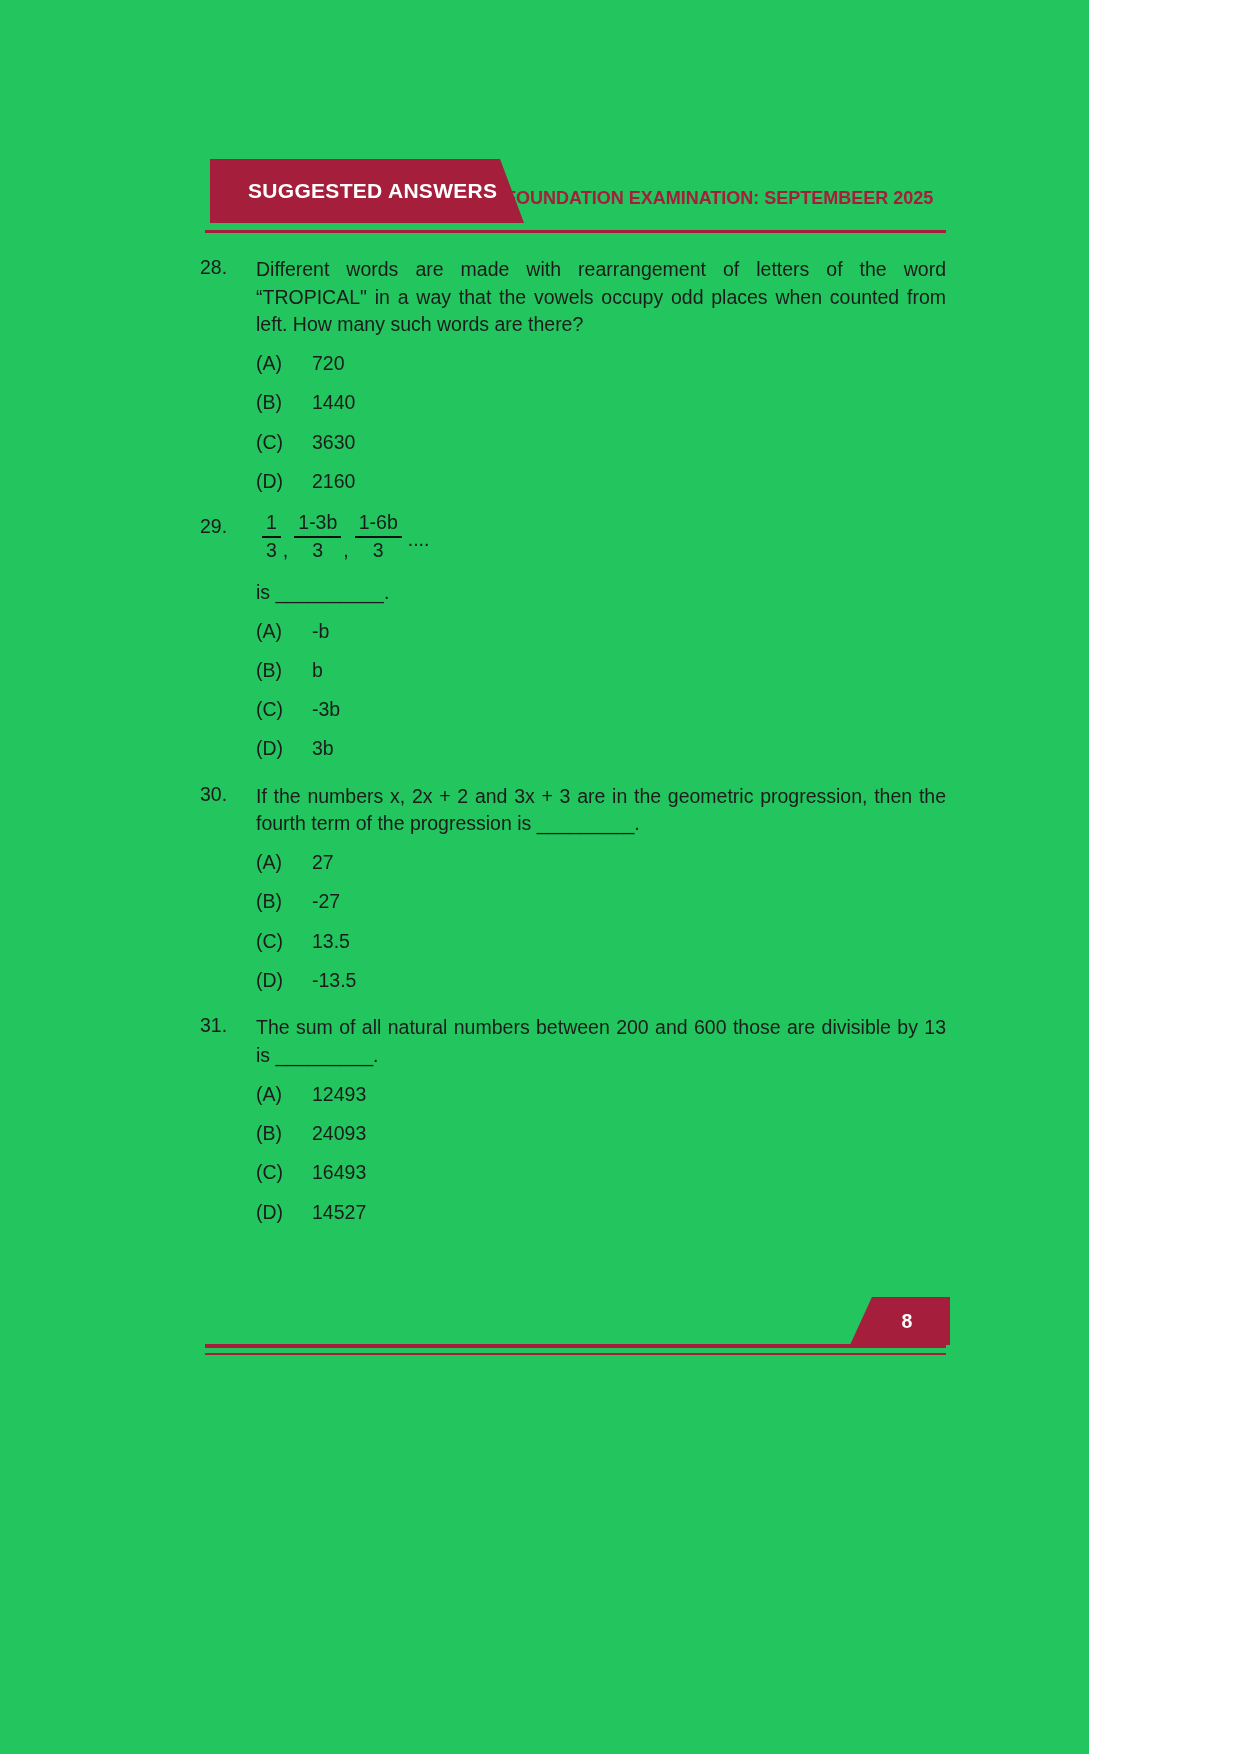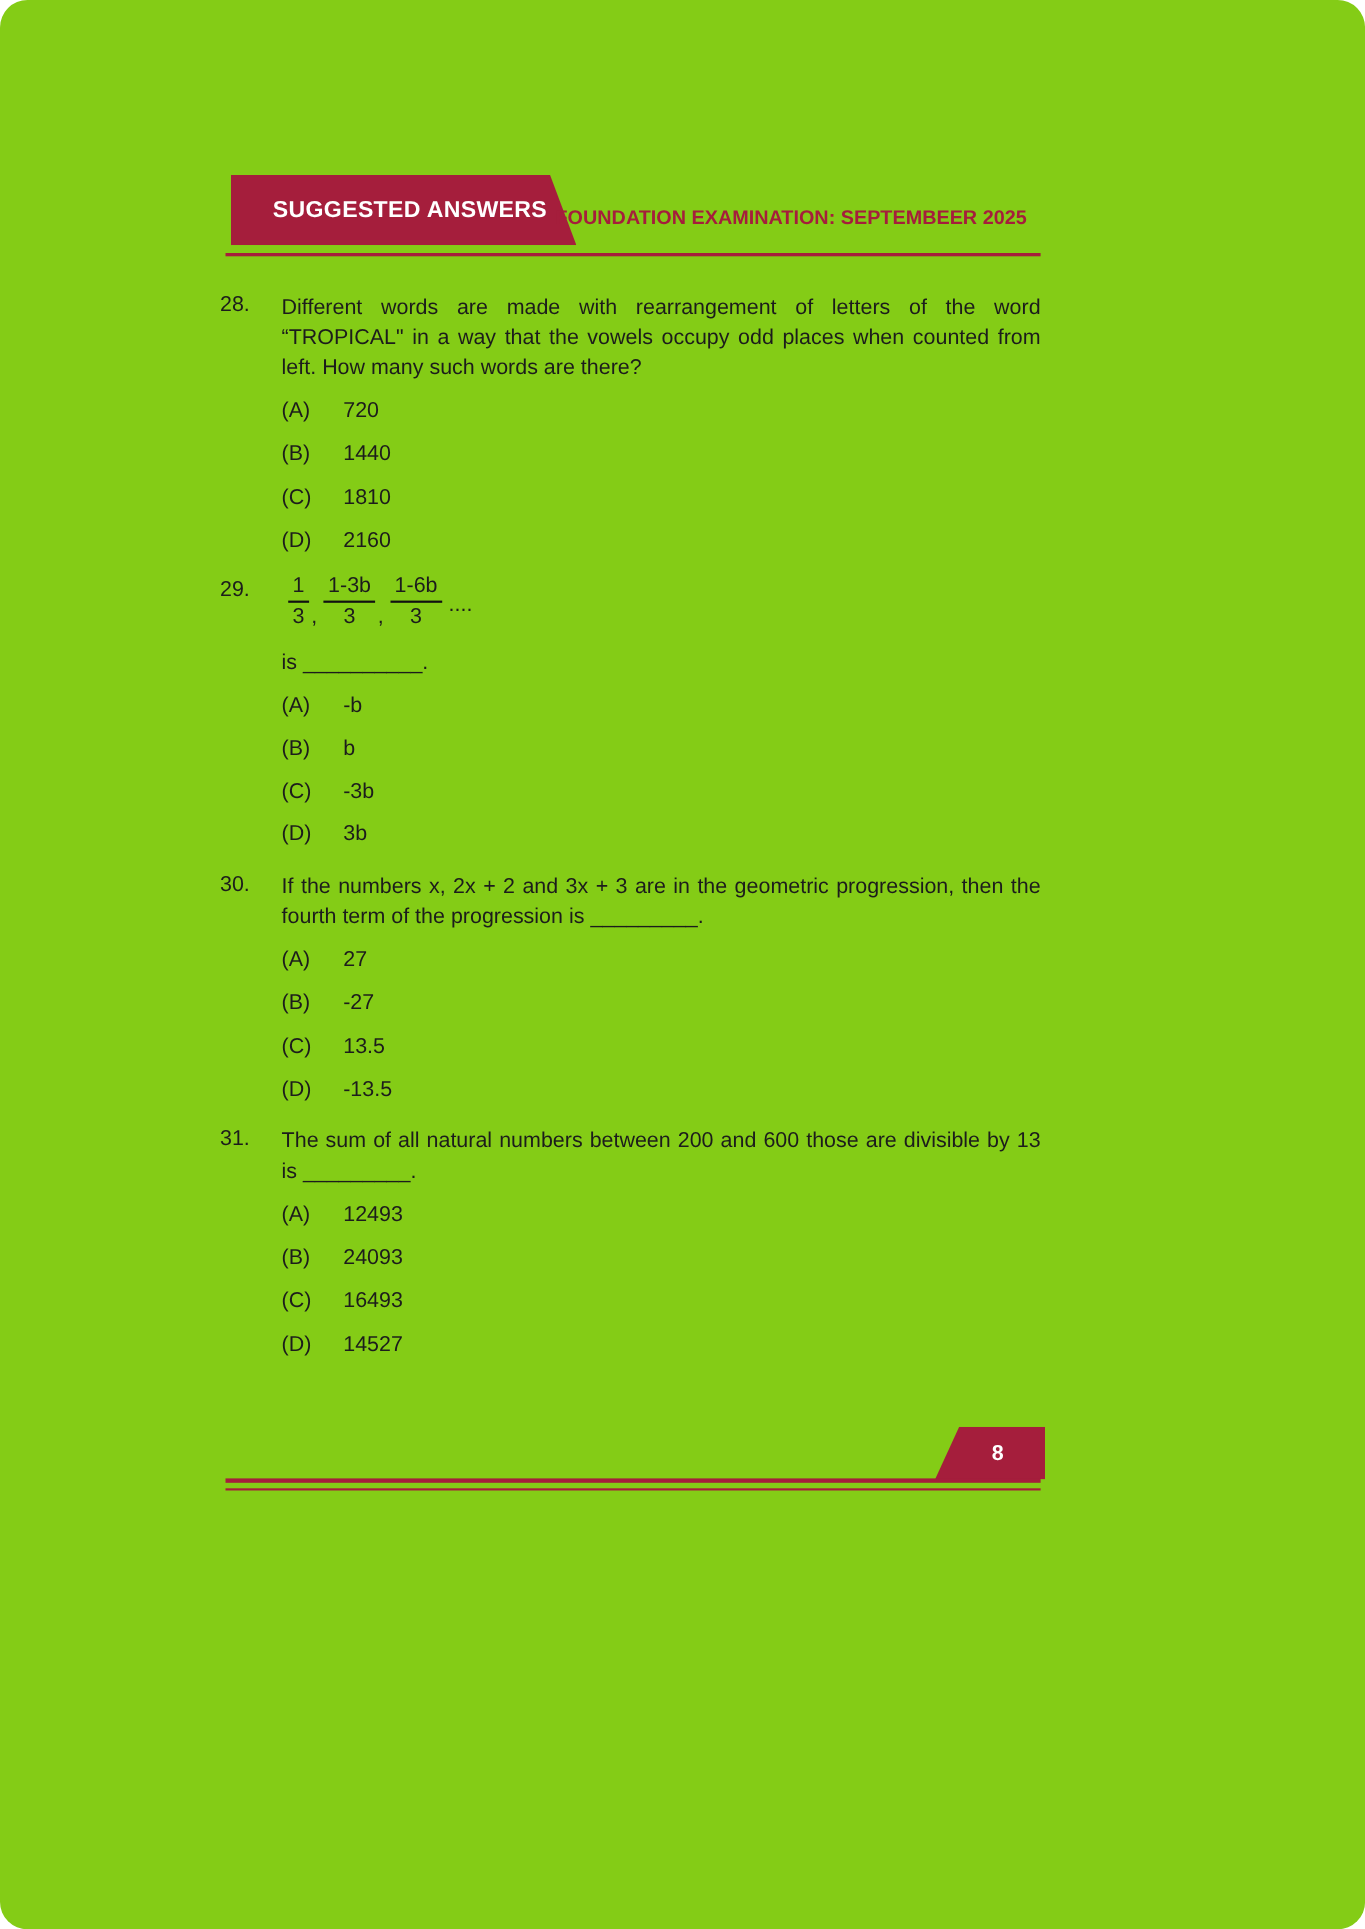--- a/index.html
+++ b/index.html
@@ -1,27 +1,26 @@
 <!DOCTYPE html>
 <html style="--accent: #A51E3C;"><head>
 <meta charset="utf-8">
 <style>
   * { box-sizing: border-box; margin: 0; padding: 0; }
   :root { --accent: #A51E3C; --ink: #1c1c1c; }
   html, body { background: #ffffff; }
   .page {
     position: relative;
-    width: 1241px;
+    width: 1089px;
     height: 1754px;
-    background: #84cc16;
+    background: #22c55e;
     font-family: "Liberation Sans", sans-serif;
     color: var(--ink);
     font-size: 19.5px;
     overflow: hidden;
-    border-radius: 25px;
   }
 
   
   .banner {
     position: absolute;
     left: 210px; top: 159px;
     width: 314px; height: 64px;
     background: var(--accent);
     clip-path: polygon(0 0, calc(100% - 24px) 0, 100% 100%, 0 100%);
     color: #ffffff;
@@ -45,21 +44,21 @@
   .header-rule {
     position: absolute;
     left: 205px; top: 230px;
     width: 741px; height: 3px;
     background: var(--accent);
   }
 
   
   .content {
     position: absolute;
-    left: 200px; top: 266px;
+    left: 200px; top: 256px;
     width: 746px;
   }
   .question { display: flex; margin-bottom: 8px; }
   .q-num { width: 56px; flex-shrink: 0; }
   .q-body { flex: 1; min-width: 0; }
   .q-text {
     text-align: justify;
     line-height: 1.42;
     margin-bottom: 11px;
   }
@@ -136,21 +135,21 @@
           <div class="option">
             <span class="opt-label">(A)</span>
             <span class="opt-text">720</span>
           </div>
           <div class="option">
             <span class="opt-label">(B)</span>
             <span class="opt-text">1440</span>
           </div>
           <div class="option">
             <span class="opt-label">(C)</span>
-            <span class="opt-text">1810</span>
+            <span class="opt-text">3630</span>
           </div>
           <div class="option">
             <span class="opt-label">(D)</span>
             <span class="opt-text">2160</span>
           </div>
         </div>
       </div>
     </div>
 
     <div class="question">

